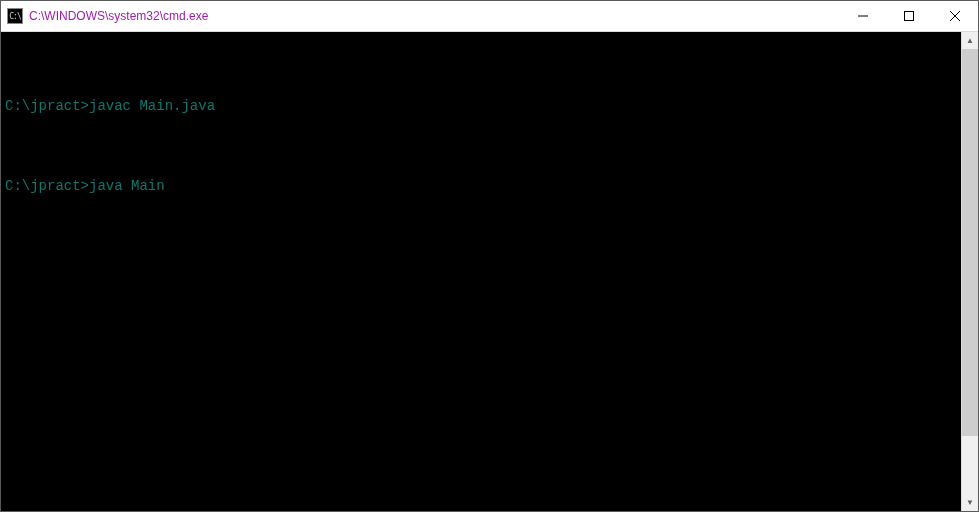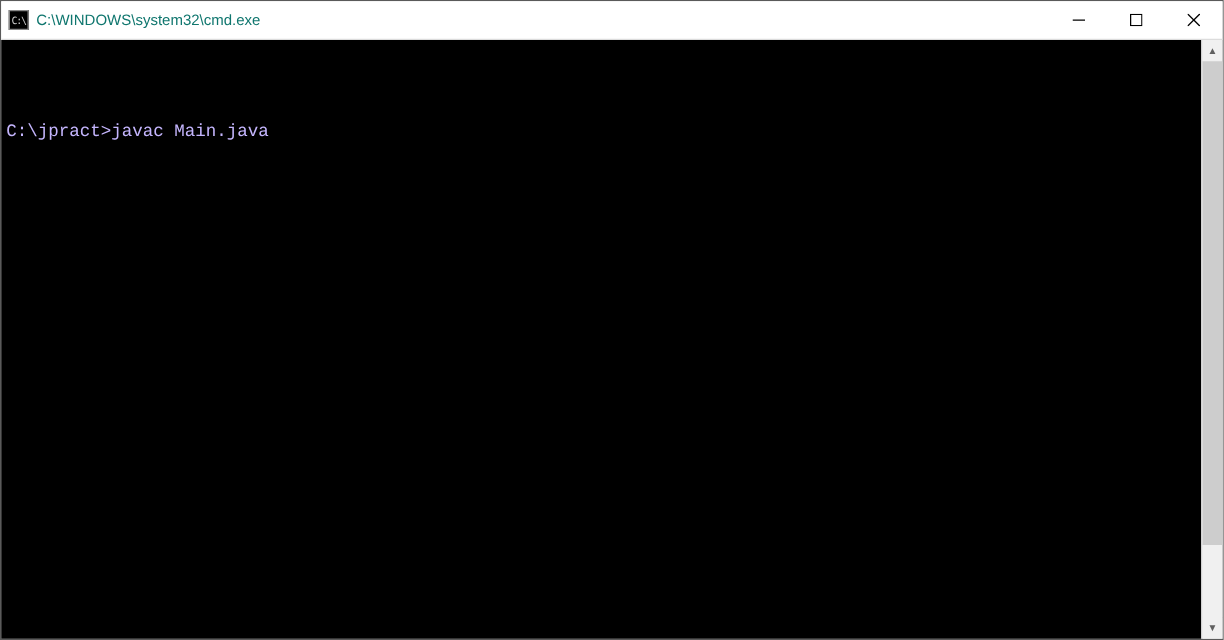--- a/index.html
+++ b/index.html
@@ -45,21 +45,21 @@
       align-items: center;
       justify-content: center;
       font-size: 8px;
       font-family: Consolas, monospace;
       color: #ccc;
       letter-spacing: -1px;
       border: 1px solid #888;
     }
     .title-text {
       font-size: 12px;
-      color: #0f766e;
+      color: #a21caf;
     }
     .titlebar-controls {
       display: flex;
       height: 100%;
     }
     .titlebar-btn {
       width: 46px;
       height: 100%;
       display: flex;
       align-items: center;
@@ -77,21 +77,21 @@
       background: #000000;
       display: flex;
       position: relative;
     }
     .terminal-content {
       flex: 1;
       padding: 2px 4px;
       font-family: Consolas, "Courier New", monospace;
       font-size: 14px;
       line-height: 16px;
-      color: #c4b5fd;
+      color: #0f766e;
       white-space: pre;
       overflow: hidden;
     }
     .term-line {
       white-space: pre;
       font-family: Consolas, "Courier New", monospace;
     }
     .scrollbar {
       width: 17px;
       background: #f0f0f0;
@@ -153,20 +153,21 @@
           <line x1="10" y1="0" x2="0" y2="10" stroke="#000" stroke-width="1"></line>
         </svg>
       </button>
     </div>
   </div>
   <div class="terminal-area">
     <div class="terminal-content">
       <div class="term-line"></div>
       <div class="term-line">C:\jpract&gt;javac Main.java</div>
       <div class="term-line"></div>
+      <div class="term-line">C:\jpract&gt;java Main</div>
       <div class="term-line"></div>
     </div>
     <div class="scrollbar">
       <div class="scroll-arrow">
         <span class="arrow-glyph">▲</span>
       </div>
       <div class="scroll-track">
         <div class="scroll-thumb"></div>
       </div>
       <div class="scroll-arrow">

